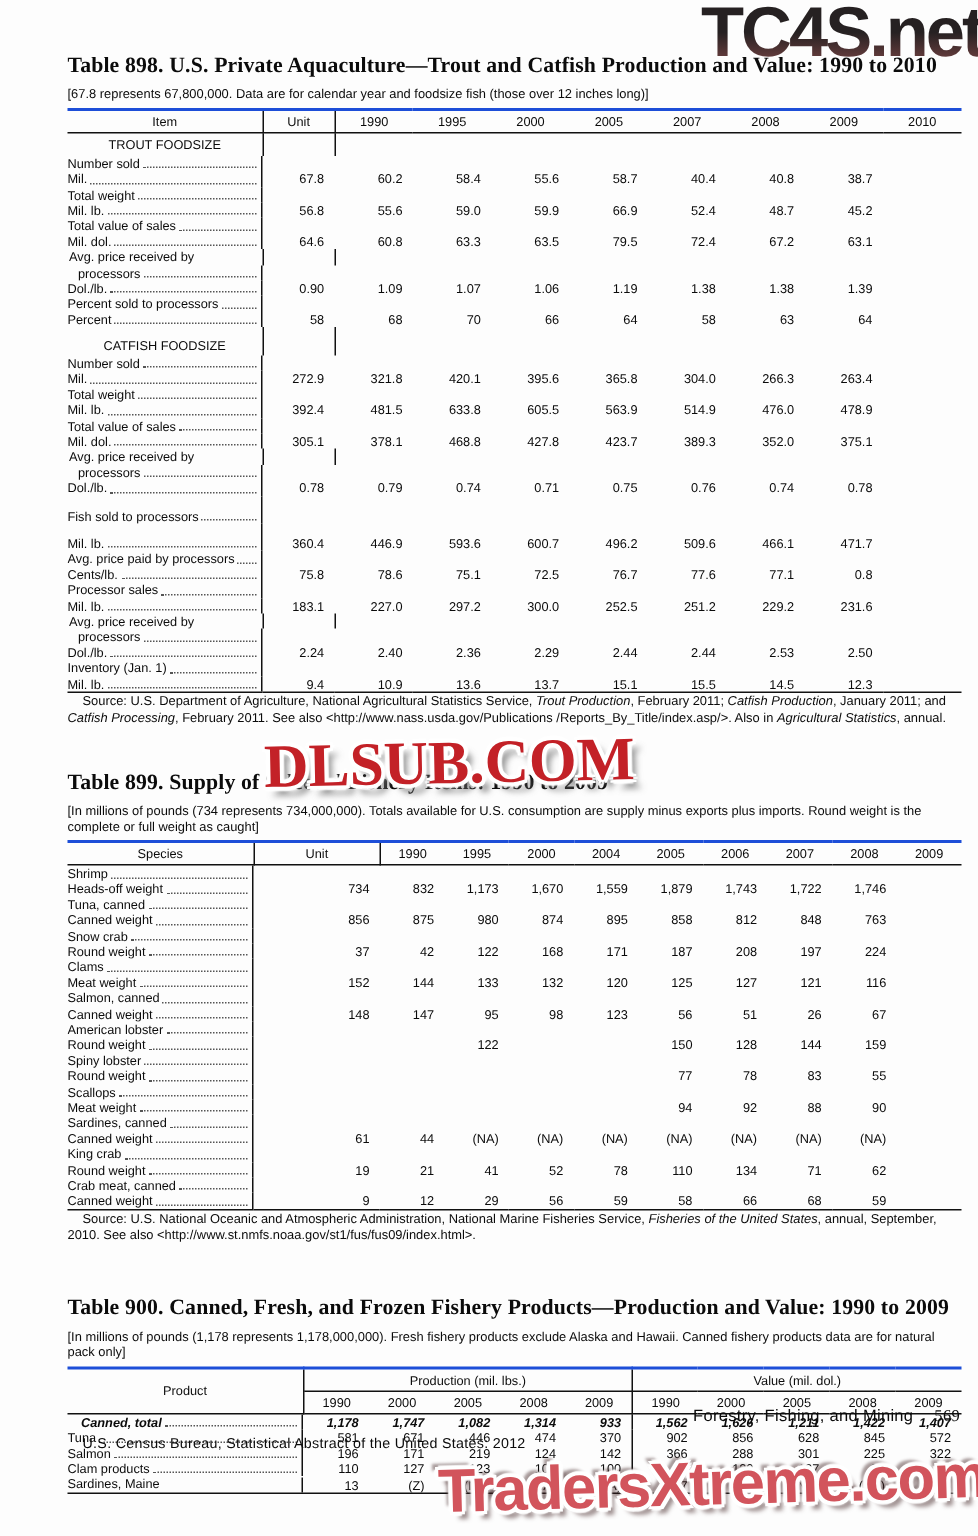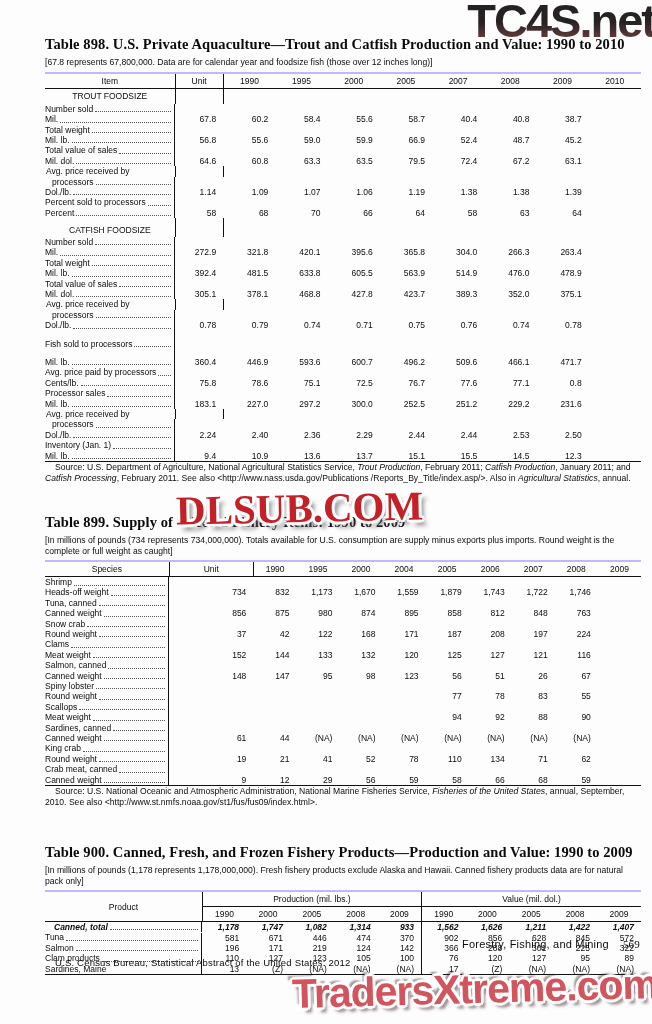--- a/index.html
+++ b/index.html
@@ -5,21 +5,21 @@
   html,body{margin:0;padding:0;}
   body{width:652px;height:1024px;position:relative;overflow:hidden;background:#fdfdfd;color:#0b0b0b;
        font-family:"Liberation Sans",sans-serif;}
   .page{position:absolute;left:45px;top:36px;width:596px;}
 
   .tbl-title{font-family:"Liberation Serif",serif;font-weight:700;font-size:14.5px;line-height:1.2;
              margin:0 0 4px 0;letter-spacing:.1px;}
   .caption{font-size:8.6px;line-height:10.6px;margin:0 0 4px 0;}
 
   table.census{border-collapse:collapse;width:100%;table-layout:fixed;
-               border-top:2px solid #c4b5fd;border-bottom:1.2px solid #111;font-size:8.5px;}
+               border-top:2px solid #1d4ed8;border-bottom:1.2px solid #111;font-size:8.5px;}
   table.census th{font-weight:400;font-size:8.5px;padding:2px 0;border-bottom:1px solid #111;}
   table.census td{padding:0;height:10.4px;line-height:10.4px;vertical-align:bottom;
                   white-space:nowrap;overflow:hidden;}
   .vr{border-right:1px solid #111;}
   .c-val{text-align:right;padding-right:7px !important;}
   th.yr{text-align:center;padding-right:7px;}
   .lead{display:flex;align-items:flex-end;}
   .lead .t{white-space:nowrap;}
   .dots{flex:1;margin:0 3px 2px 2px;border-bottom:1.2px dotted #555;min-width:5px;}
   .sect{text-align:center;padding:2.5px 0 2px 0 !important;}
@@ -167,21 +167,21 @@
           </tr>
           <tr>
             <td class="c-label vr ind lead">
               <span class="t">processors</span>
               <span class="dots"></span>
             </td>
             <td class="c-unit vr lead">
               <span class="t">Dol./lb.</span>
               <span class="dots"></span>
             </td>
-            <td class="c-val">1.14</td>
+            <td class="c-val">0.90</td>
             <td class="c-val">1.09</td>
             <td class="c-val">1.07</td>
             <td class="c-val">1.06</td>
             <td class="c-val">1.19</td>
             <td class="c-val">1.38</td>
             <td class="c-val">1.38</td>
             <td class="c-val">1.39</td>
           </tr>
           <tr>
             <td class="c-label vr lead">
@@ -516,20 +516,39 @@
             </td>
             <td class="c-val">148</td>
             <td class="c-val">147</td>
             <td class="c-val">95</td>
             <td class="c-val">98</td>
             <td class="c-val">123</td>
             <td class="c-val">56</td>
             <td class="c-val">51</td>
             <td class="c-val">26</td>
             <td class="c-val">67</td>
+          </tr>
+          <tr>
+            <td class="c-label vr lead">
+              <span class="t">American lobster</span>
+              <span class="dots"></span>
+            </td>
+            <td class="c-unit vr lead">
+              <span class="t">Round weight</span>
+              <span class="dots"></span>
+            </td>
+            <td class="c-val"></td>
+            <td class="c-val"></td>
+            <td class="c-val">122</td>
+            <td class="c-val"></td>
+            <td class="c-val"></td>
+            <td class="c-val">150</td>
+            <td class="c-val">128</td>
+            <td class="c-val">144</td>
+            <td class="c-val">159</td>
           </tr>
           <tr>
             <td class="c-label vr lead">
               <span class="t">Spiny lobster</span>
               <span class="dots"></span>
             </td>
             <td class="c-unit vr lead">
               <span class="t">Round weight</span>
               <span class="dots"></span>
             </td>

